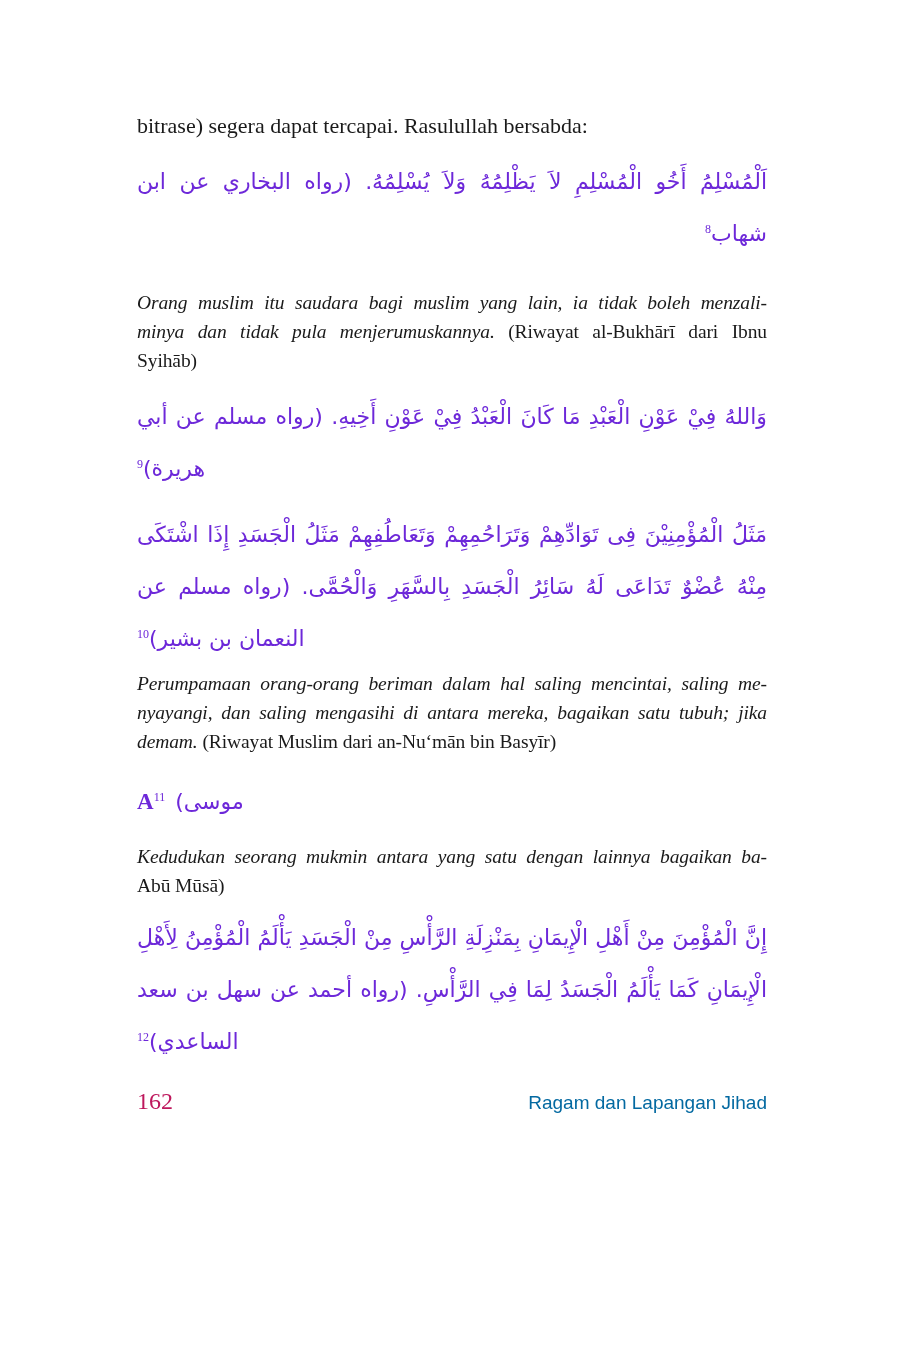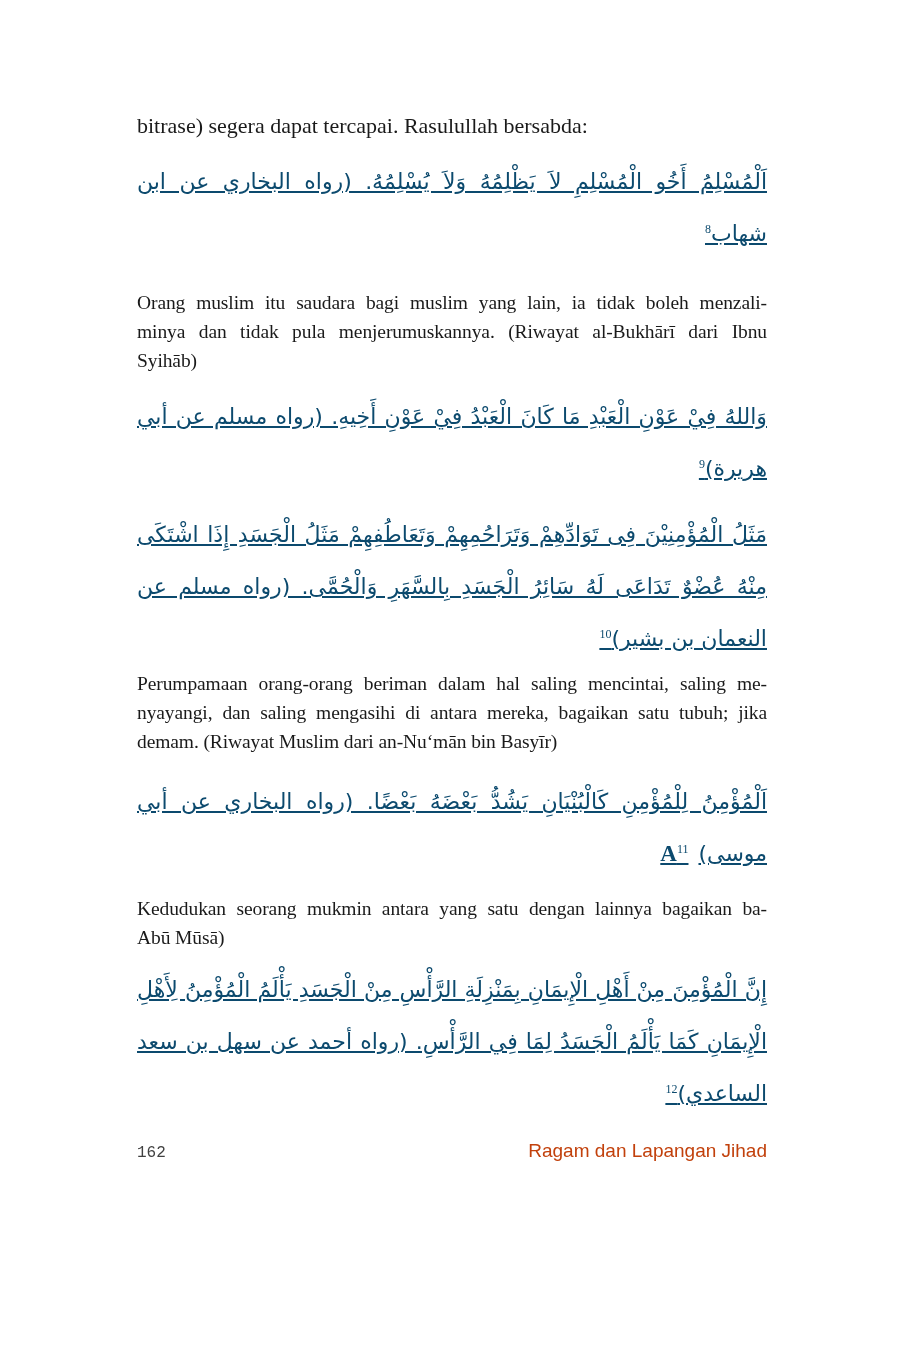--- a/index.html
+++ b/index.html
@@ -22,25 +22,24 @@
     margin: 0;
     text-align: left;
   }
   
   .ar {
     direction: rtl;
     unicode-bidi: embed;
     font-family: "DejaVu Sans", sans-serif;
     font-size: 22px;
     line-height: 52px;
-    color: #0c4a6e;
-    text-decoration: underline;
+    color: #6d28d9;
   }
   .ar.full { text-align: justify; text-align-last: justify; }
-  .ar.cont { text-align: right; }
+  .ar.cont { text-align: left; }
   sup.fn {
     font-family: "Liberation Serif", serif;
     font-size: 12px;
     line-height: 0;
     vertical-align: super;
     letter-spacing: 0;
   }
   .latin-tail { margin-right: 10px; unicode-bidi: embed; }
   .latin-tail b {
     font-family: "Liberation Serif", serif;
@@ -49,48 +48,48 @@
   }
   
   .tr {
     font-family: "Liberation Serif", serif;
     font-size: 19.5px;
     line-height: 29px;
     letter-spacing: -0.1px;
     text-align: left;
   }
   .tr.jl { text-align: justify; text-align-last: justify; }
-  .seg-italic { }
+  .seg-italic { font-style: italic; }
   .seg-roman { font-style: normal; }
   
   .b-ar1 { margin-top: 16px; }
   .b-tr1 { margin-top: 28px; }
   .b-ar2 { margin-top: 16px; }
   .b-tr2 { margin-top: 8px;  }
   .b-ar3 { margin-top: 14px; }
   .b-tr3 { margin-top: 4px; }
   .b-ar4 { margin-top: 20px; }
   .b-tr4 { margin-top: 14px; }
   .b-ar5 { margin-top: 12px; }
   
   .footer {
     margin-top: 20px;
     display: flex;
     justify-content: space-between;
     align-items: baseline;
   }
   .page-num {
-    font-family: Liberation Mono, monospace;
-    font-size: 16px;
-    color: #404040;
+    font-family: Liberation Serif, serif;
+    font-size: 24px;
+    color: #be185d;
   }
   .running-title {
     font-family: "Liberation Sans", sans-serif;
     font-size: 19px;
-    color: #c2410c;
+    color: #0369a1;
   }
 </style>
 </head>
 <body>
 
 <div class="page">
 
   <p class="intro"><span>bitrase) segera dapat tercapai. Rasulullah bersabda:</span></p>
 
   <div class="b-ar1">
@@ -115,21 +114,20 @@
     <div class="ar cont"><span>النعمان بن بشير)</span><sup class="fn">10</sup></div>
   </div>
 
   <div class="b-tr3">
     <div class="tr jl"><span class="seg-italic">Perumpamaan orang-orang beriman dalam hal saling mencintai, saling me-</span></div>
     <div class="tr jl"><span class="seg-italic">nyayangi, dan saling mengasihi di antara mereka, bagaikan satu tubuh; jika</span></div>
     <div class="tr"><span class="seg-italic">demam. </span><span class="seg-roman">(Riwayat Muslim dari an-Nu‘mān bin Basyīr)</span></div>
   </div>
 
   <div class="b-ar4">
-    <div class="ar full"><span>اَلْمُؤْمِنُ لِلْمُؤْمِنِ كَالْبُنْيَانِ يَشُدُّ بَعْضَهُ بَعْضًا. (رواه البخاري عن أبي</span></div>
     <div class="ar cont"><span>موسى)</span><span class="latin-tail" dir="ltr"><b>A</b><sup class="fn">11</sup></span></div>
   </div>
 
   <div class="b-tr4">
     <div class="tr jl"><span class="seg-italic">Kedudukan seorang mukmin antara yang satu dengan lainnya bagaikan ba-</span></div>
     <div class="tr"><span class="seg-roman">Abū Mūsā)</span></div>
   </div>
 
   <div class="b-ar5">
     <div class="ar full"><span>إِنَّ الْمُؤْمِنَ مِنْ أَهْلِ الْإِيمَانِ بِمَنْزِلَةِ الرَّأْسِ مِنْ الْجَسَدِ يَأْلَمُ الْمُؤْمِنُ لِأَهْلِ</span></div>

